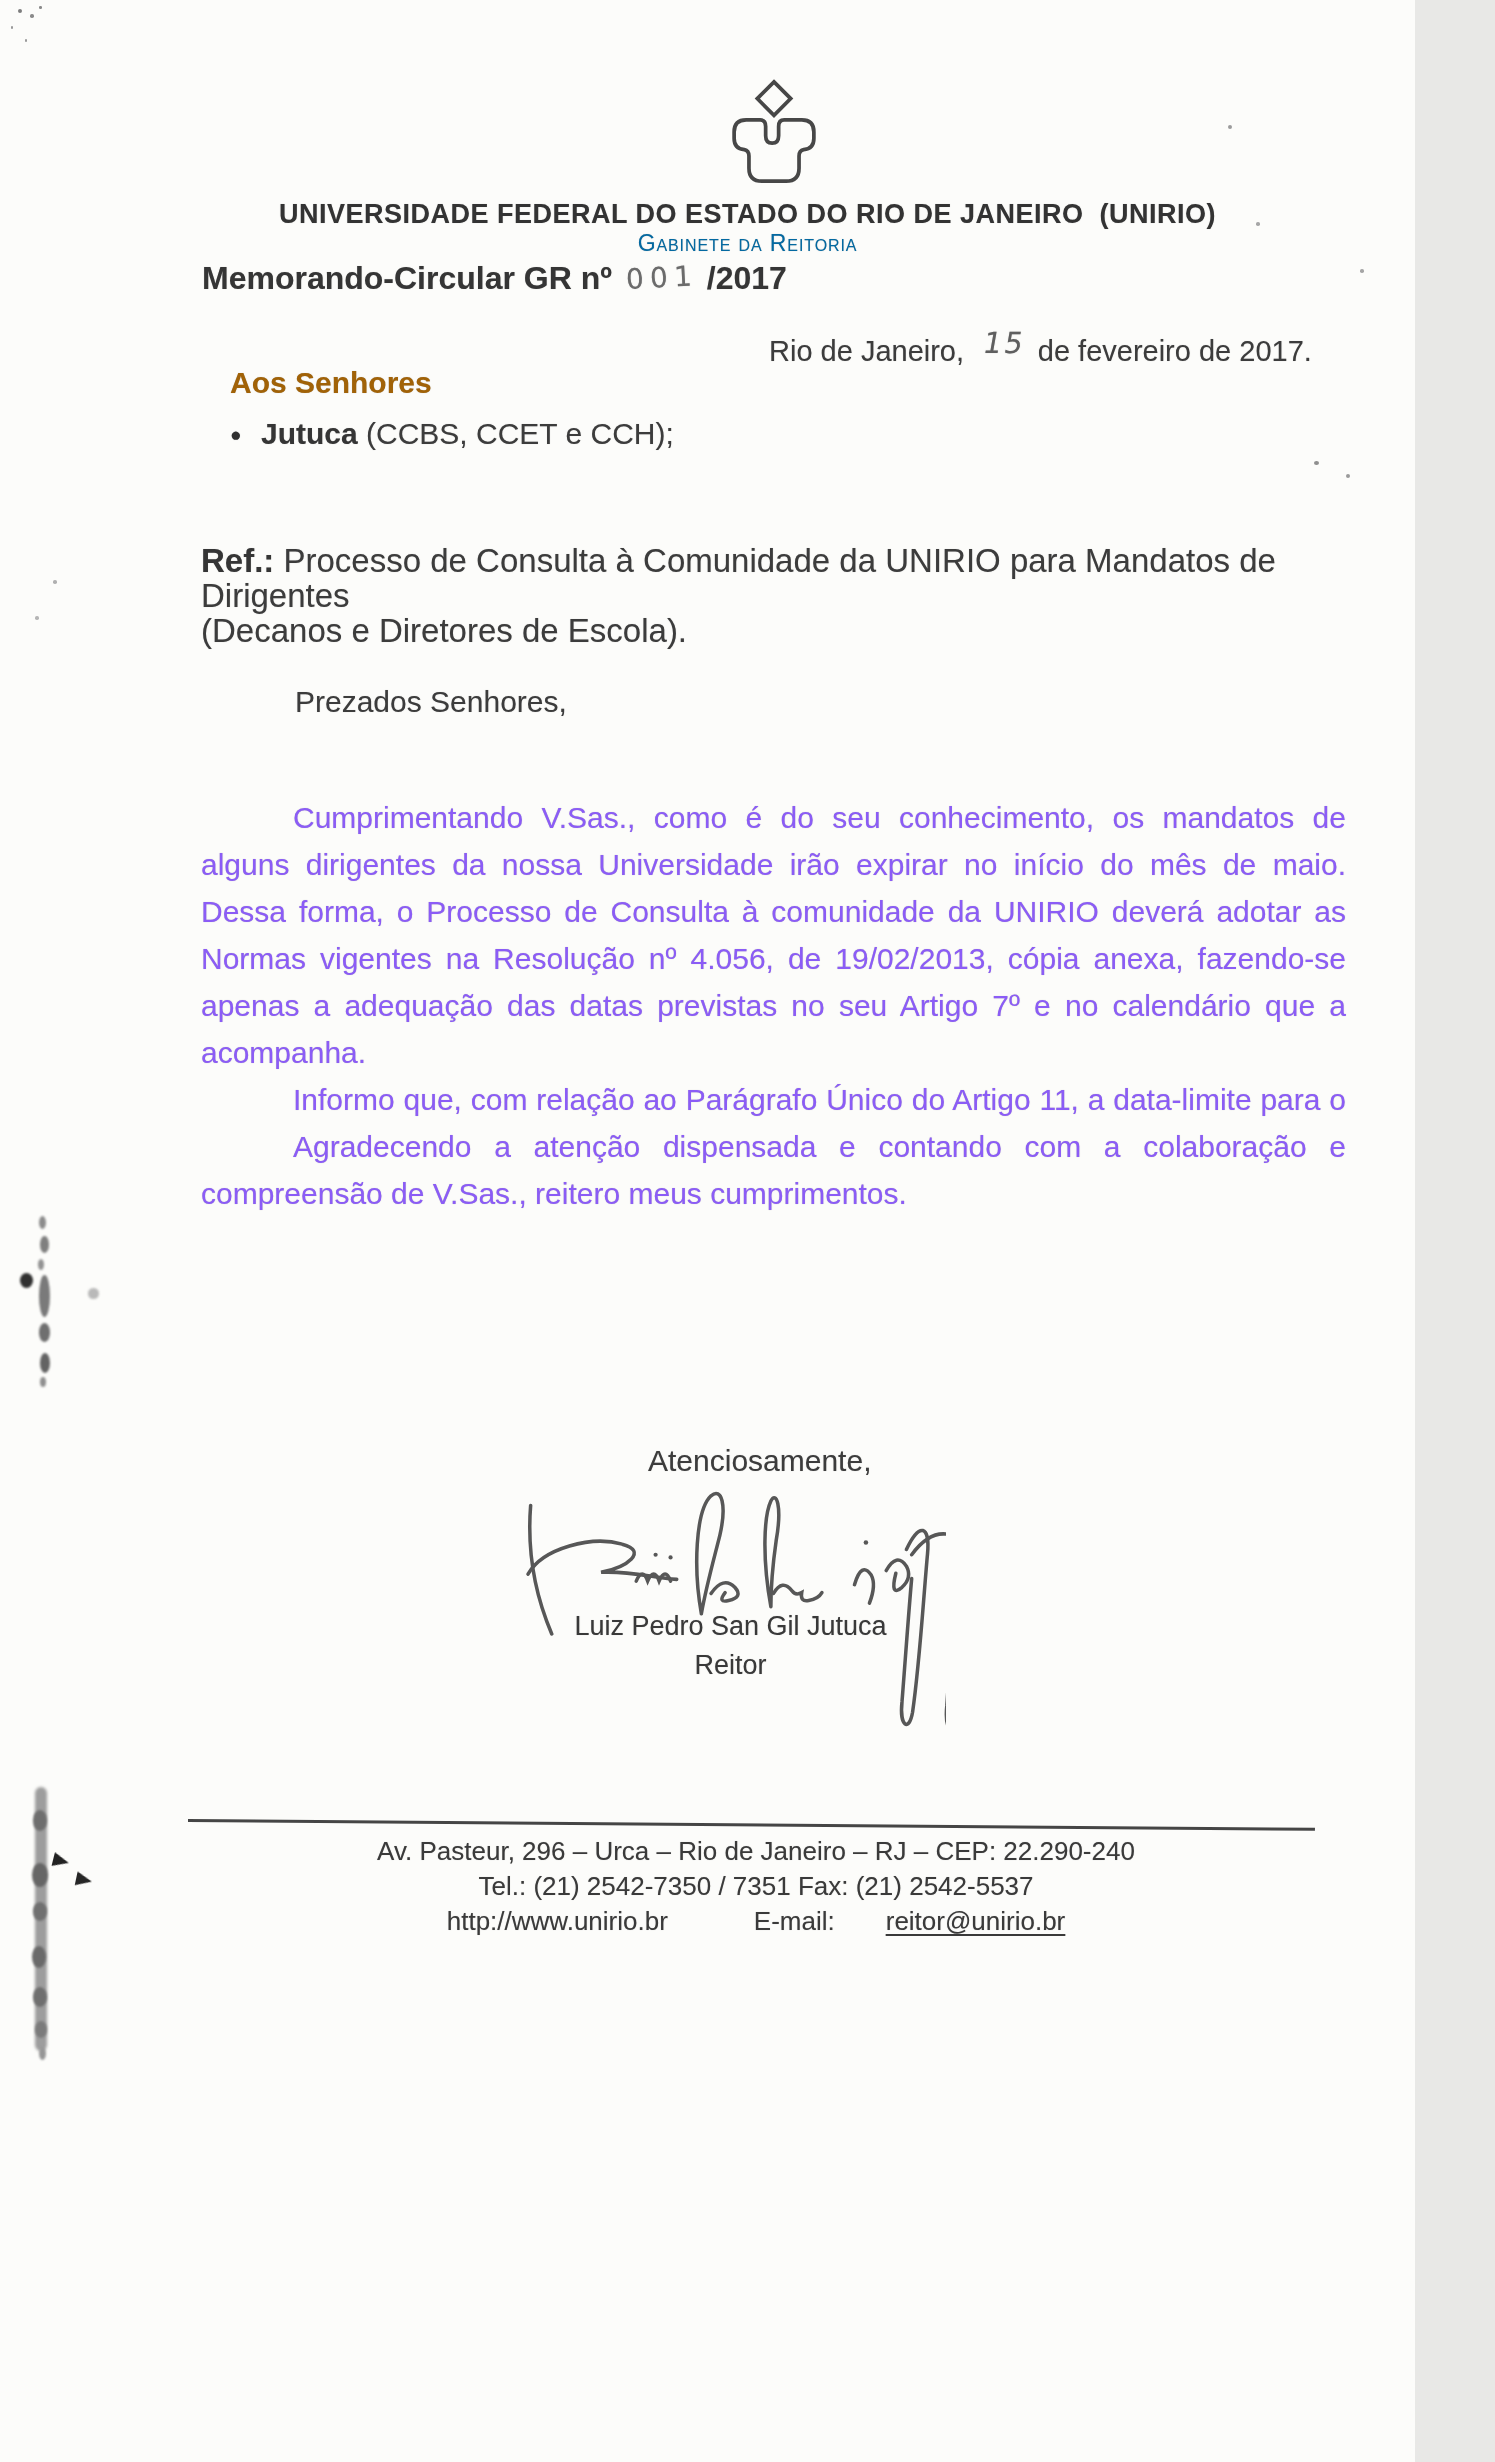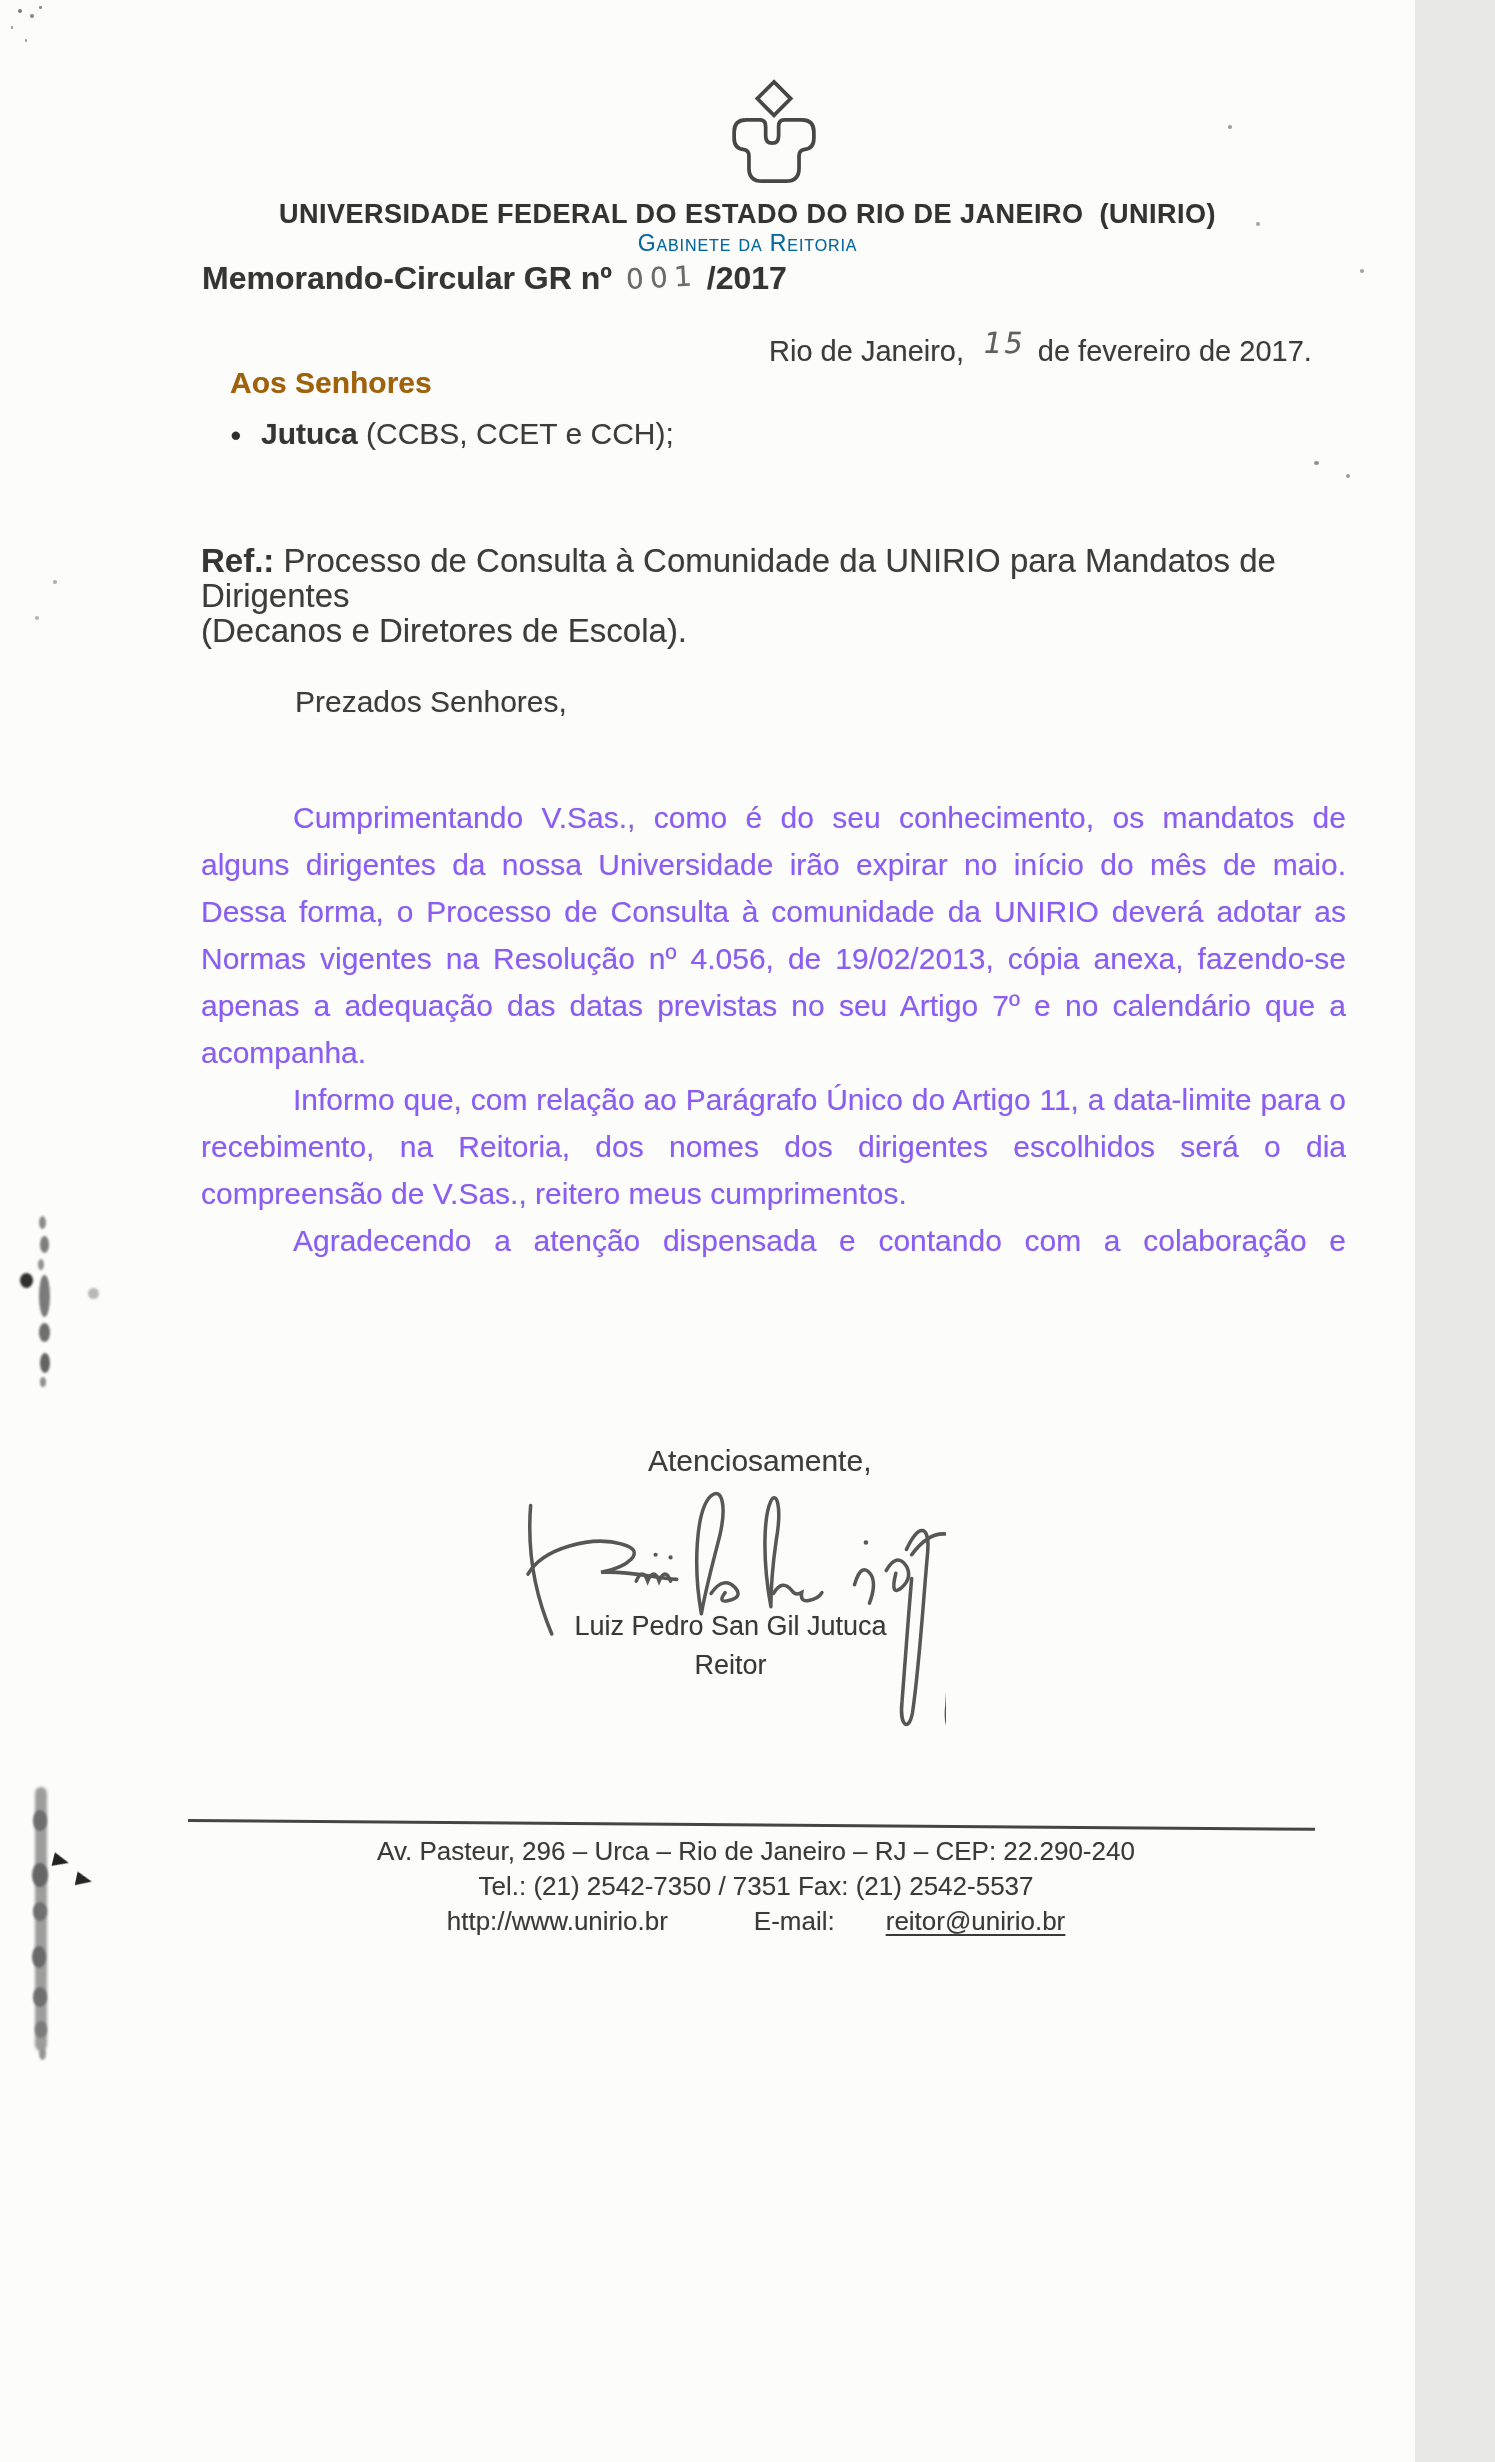--- a/index.html
+++ b/index.html
@@ -90,23 +90,22 @@
   <div class="abs salutation txt">Prezados Senhores,</div>
 
   <div class="abs body-block txt">
     <div class="bline j ind">Cumprimentando V.Sas., como é do seu conhecimento, os mandatos de</div>
     <div class="bline j">alguns dirigentes da nossa Universidade irão expirar no início do mês de maio.</div>
     <div class="bline j">Dessa forma, o Processo de Consulta à comunidade da UNIRIO deverá adotar as</div>
     <div class="bline j">Normas vigentes na Resolução nº 4.056, de 19/02/2013, cópia anexa, fazendo-se</div>
     <div class="bline j">apenas a adequação das datas previstas no seu Artigo 7º e no calendário que a</div>
     <div class="bline">acompanha.</div>
     <div class="bline j ind">Informo que, com relação ao Parágrafo Único do Artigo 11, a data-limite para o</div>
-    <div class="bline j">recebimento, na Reitoria, dos nomes dos dirigentes escolhidos será o dia</div>
+    <div class="bline j ind">Agradecendo a atenção dispensada e contando com a colaboração e</div>
     <div class="bline">compreensão de V.Sas., reitero meus cumprimentos.</div>
-    <div class="bline j ind">Agradecendo a atenção dispensada e contando com a colaboração e</div>
   </div>
 
   <div class="abs vale txt">Atenciosamente,</div>
 
   <svg class="abs sig-svg" width="440" height="273" viewBox="0 0 500 310" fill="none" stroke="#414141" stroke-width="4" stroke-linecap="round" opacity=".88">
     <path d="M28 22 C25 60 28 112 52 168"></path>
     <path d="M25 100 C42 70 98 56 132 66 C162 74 138 92 108 98 C140 96 166 104 194 106"></path>
     <path d="M148 108 q7 -16 13 0 q7 -16 13 0 q7 -16 13 0"></path>
     <circle cx="170" cy="78" r="2.4" fill="#414141" stroke="none"></circle>
     <circle cx="187" cy="81" r="2.4" fill="#414141" stroke="none"></circle>

